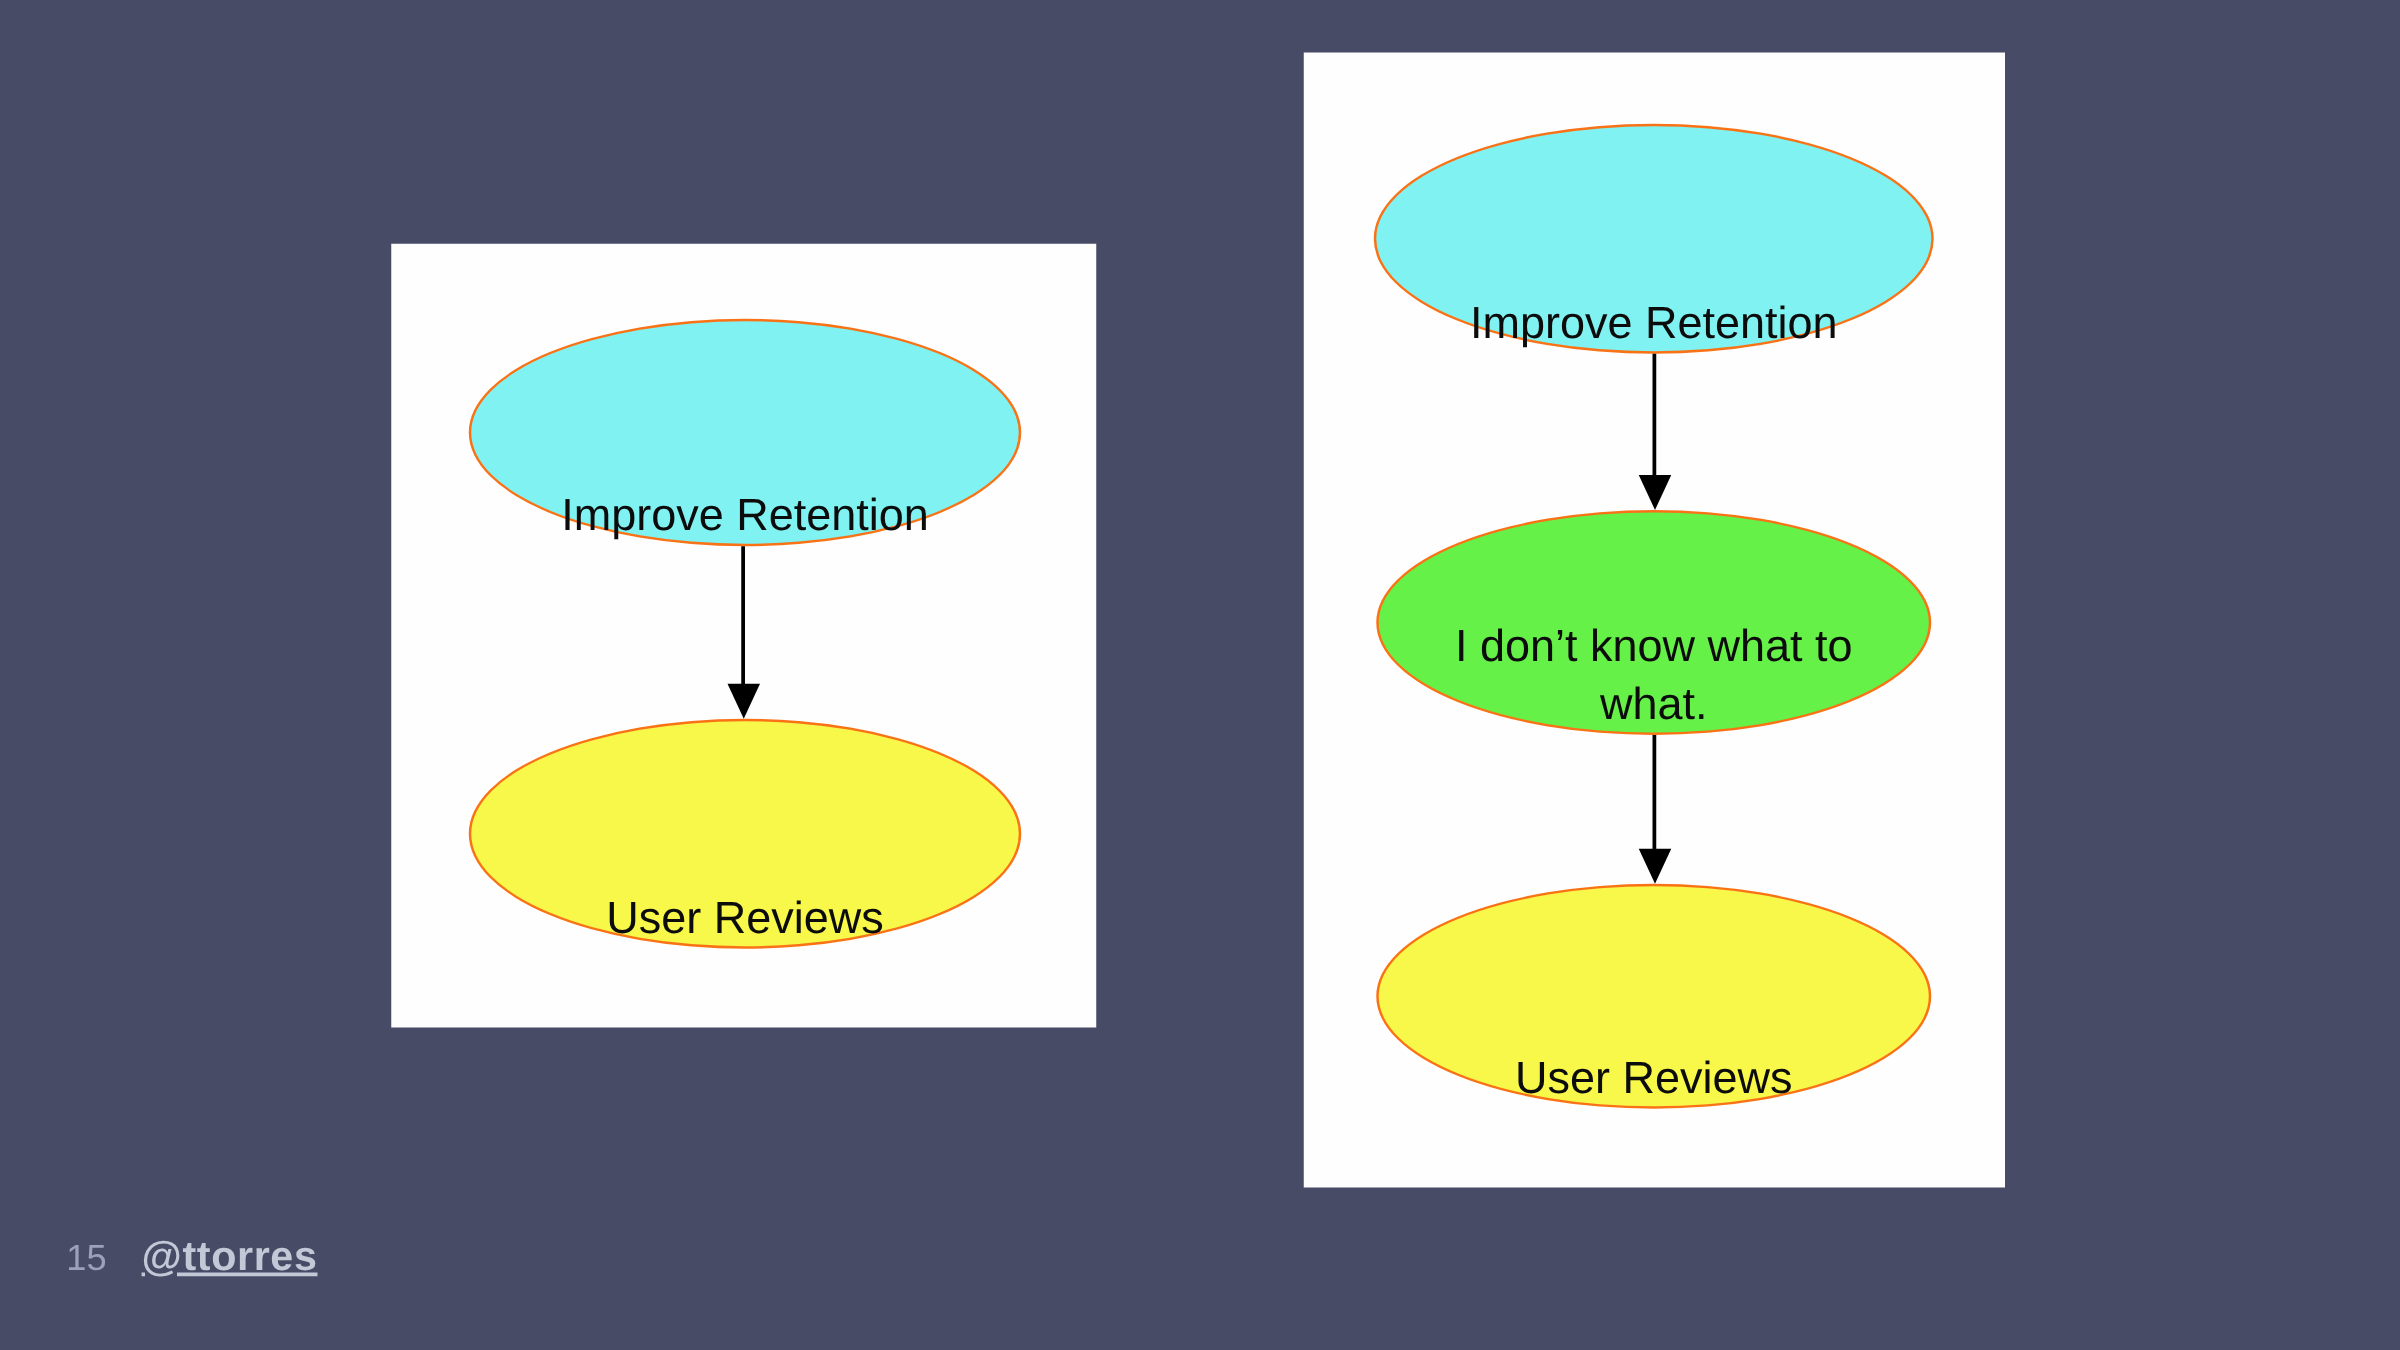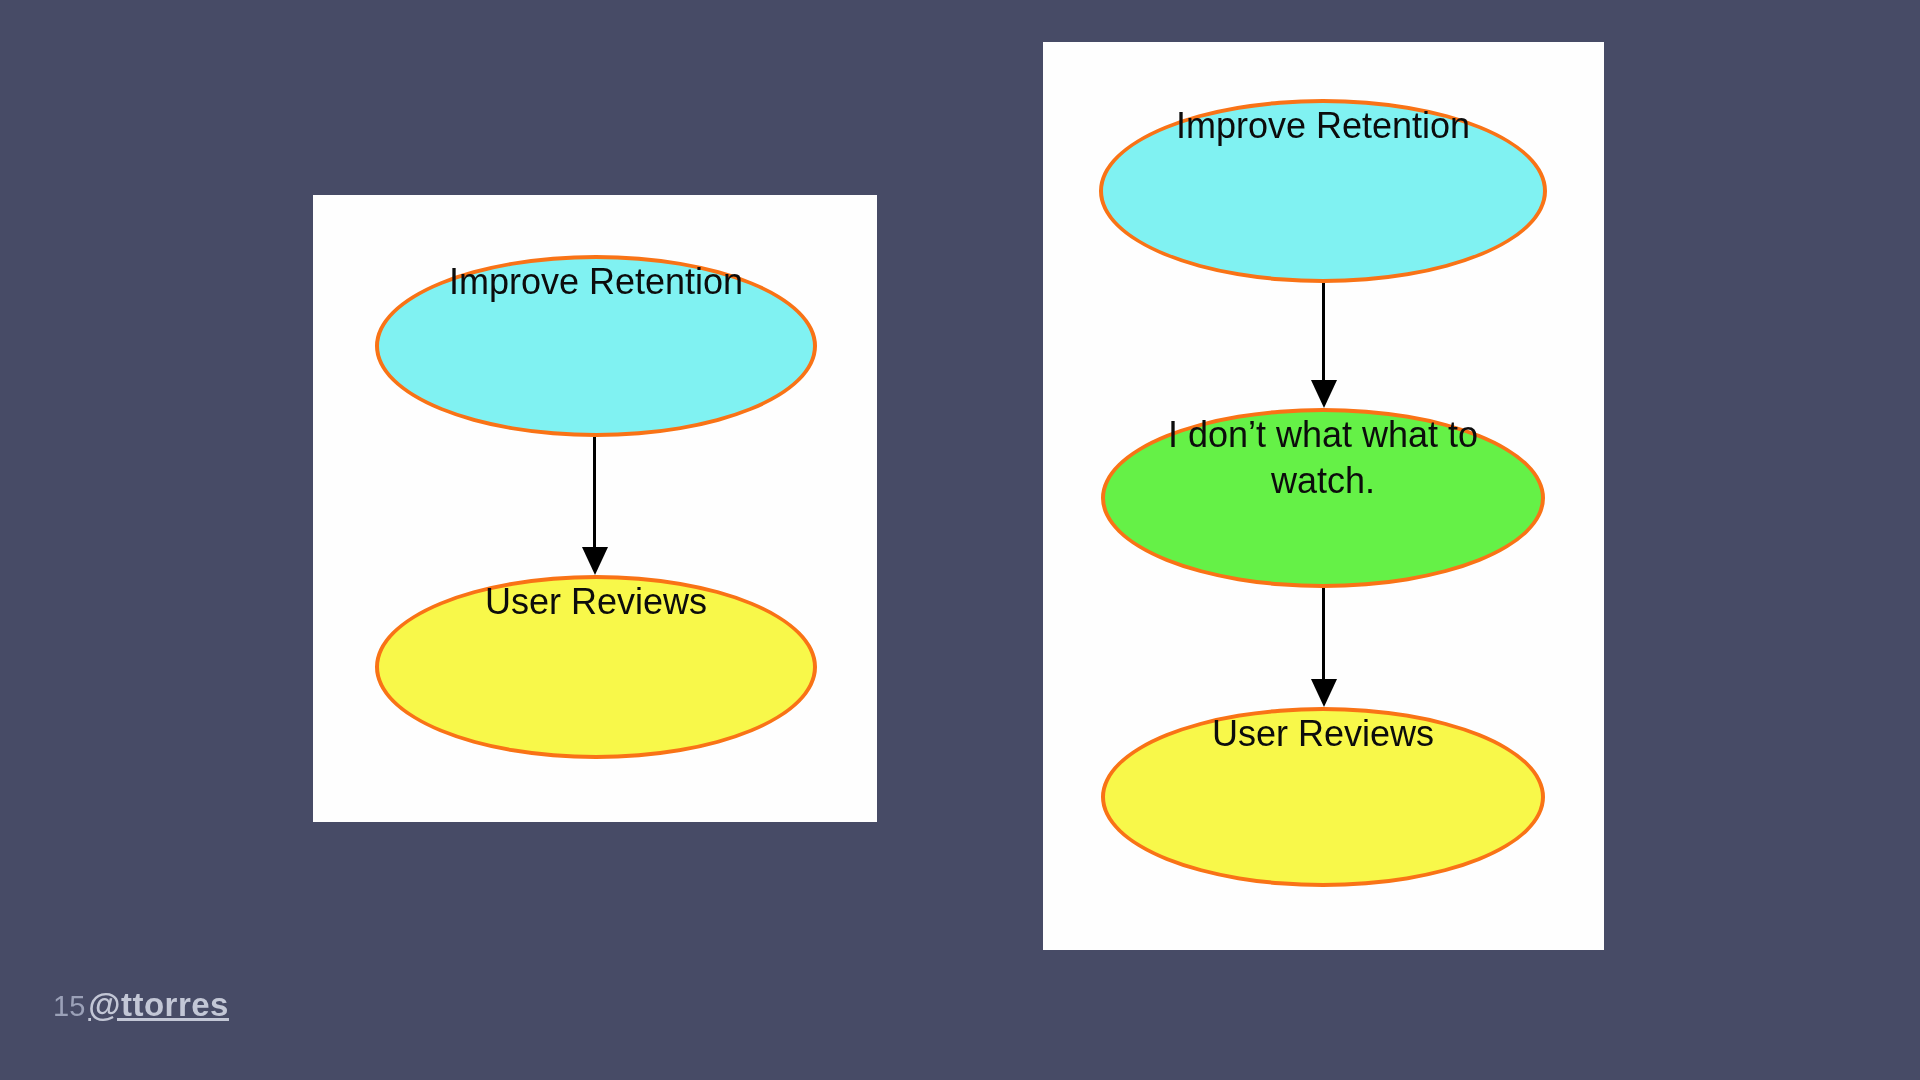--- a/index.html
+++ b/index.html
@@ -17,24 +17,24 @@
   .panel {
     position: absolute;
     background: #fefefe;
   }
   #panel-left  { left: 313px; top: 195px; width: 564px; height: 627px; }
   #panel-right { left: 1043px; top: 42px; width: 561px; height: 908px; }
 
   .node {
     position: absolute;
     border-radius: 50%;
-    border: 4px solid #f97316;
+    border: 2px solid #f97316;
     box-sizing: border-box;
     display: flex;
-    align-items: flex-start;
+    align-items: flex-end;
     justify-content: center;
     text-align: center;
     font-size: 36px;
     line-height: 1.28;
     color: #0c0c0c;
     padding: 0 42px;
   }
 
   
   #left-node-cyan   { left: 62px;  top: 60px;  width: 442px; height: 182px; }
@@ -68,21 +68,21 @@
   
   #right-arrow-1 { left: 279px; top: 241px; height: 98px;  }
   #right-arrow-2 { left: 279px; top: 546px; height: 92px;  }
 
   #footer {
     position: absolute;
     left: 53px;
     top: 986px;
     display: flex;
     align-items: baseline;
-    gap: 3px;
+    gap: 28px;
   }
   #footer .page-num {
     font-size: 29px;
     color: #9ba1b8;
   }
   #footer .handle {
     font-size: 33px;
     font-weight: bold;
     color: #c3c7d6;
     letter-spacing: 0.5px;
@@ -105,21 +105,21 @@
 </div>
 
 <div class="panel" id="panel-right">
   <div class="node" id="right-node-cyan" style="background-color: rgb(128, 242, 242);">
     <span>Improve Retention</span>
   </div>
 
   <div class="arrow" id="right-arrow-1"></div>
 
   <div class="node" id="right-node-green" style="background-color: rgb(101, 241, 71);">
-    <span>I don’t what what to watch.</span>
+    <span>I don’t know what to what.</span>
   </div>
 
   <div class="arrow" id="right-arrow-2"></div>
 
   <div class="node" id="right-node-yellow" style="background-color: rgb(248, 248, 74);">
     <span>User Reviews</span>
   </div>
 </div>
 
 <div id="footer">

